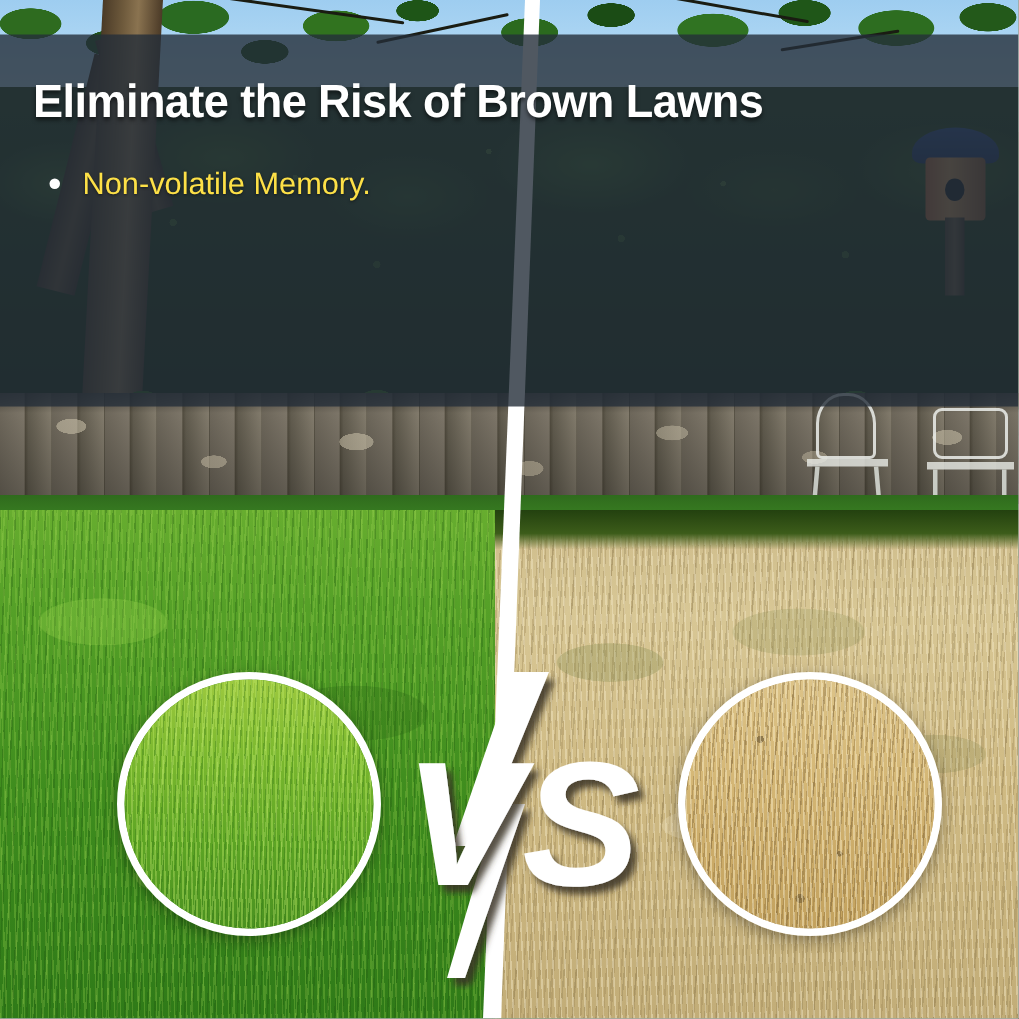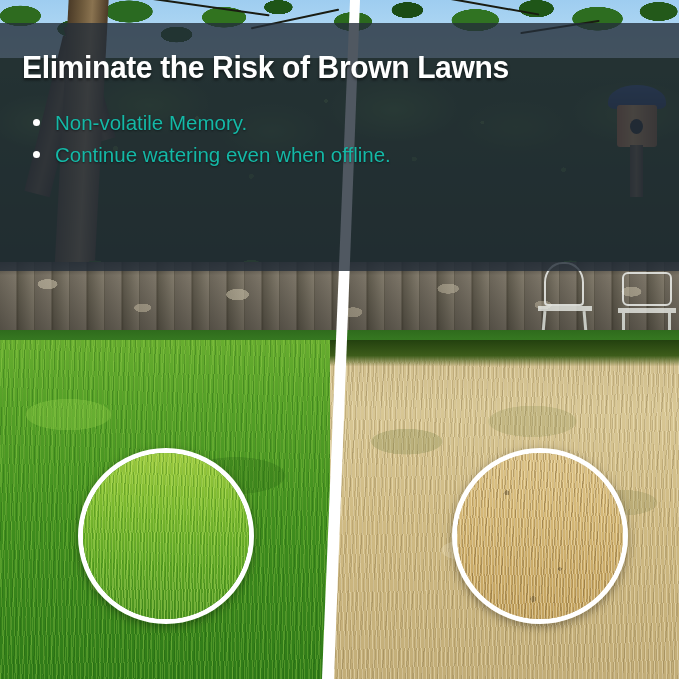--- a/index.html
+++ b/index.html
@@ -237,21 +237,21 @@
   .bullets {
     position:absolute; left:28px; top:108px; width:630px;
     list-style:none;
   }
   .bullets li {
     position:relative;
     padding-left:27px;
     margin-bottom:3px;
     font-size:20.5px;
     line-height:29px;
-    color:#14b8a6;
+    color:#fde047;
     text-shadow:0 1px 2px rgba(0,0,0,.5);
   }
   .bullets li:before {
     content:"";
     position:absolute; left:5px; top:11px;
     width:7px; height:7px; border-radius:50%;
     background:#ffffff;
   }
 
   
@@ -349,21 +349,33 @@
     <polygon points="350,0 360,0 334,679 322,679" fill="#ffffff"></polygon>
   </svg>
 
   <div class="circle circle-left">
     <div class="fill"></div>
   </div>
   <div class="circle circle-right">
     <div class="fill"></div>
   </div>
 
+  <div class="vs-wrap">
+    <svg viewBox="0 0 220 220" width="220" height="220">
+      <defs>
+        <filter id="vsShadow" x="-30%" y="-30%" width="180%" height="180%">
+          <feDropShadow dx="4" dy="5" stdDeviation="2.2" flood-color="#3a3328" flood-opacity="0.85"></feDropShadow>
+        </filter>
+      </defs>
+
+      <polygon points="128,8 92,96 112,96 72,212 60,212 86,124 64,124 104,8" fill="#ffffff" filter="url(#vsShadow)"></polygon>
+
+      <text x="110" y="150" text-anchor="middle" font-family="Liberation Sans, sans-serif" font-size="118" font-weight="700" font-style="italic" fill="#ffffff" filter="url(#vsShadow)">VS</text>
+    </svg>
+  </div>
 
   <div class="overlay"></div>
   <div class="headline">Eliminate the Risk of Brown Lawns</div>
   <ul class="bullets">
     <li>Non-volatile Memory.</li>
-    <li>Continue watering even when offline.</li>
   </ul>
 
 </div>
 
 </body></html>

